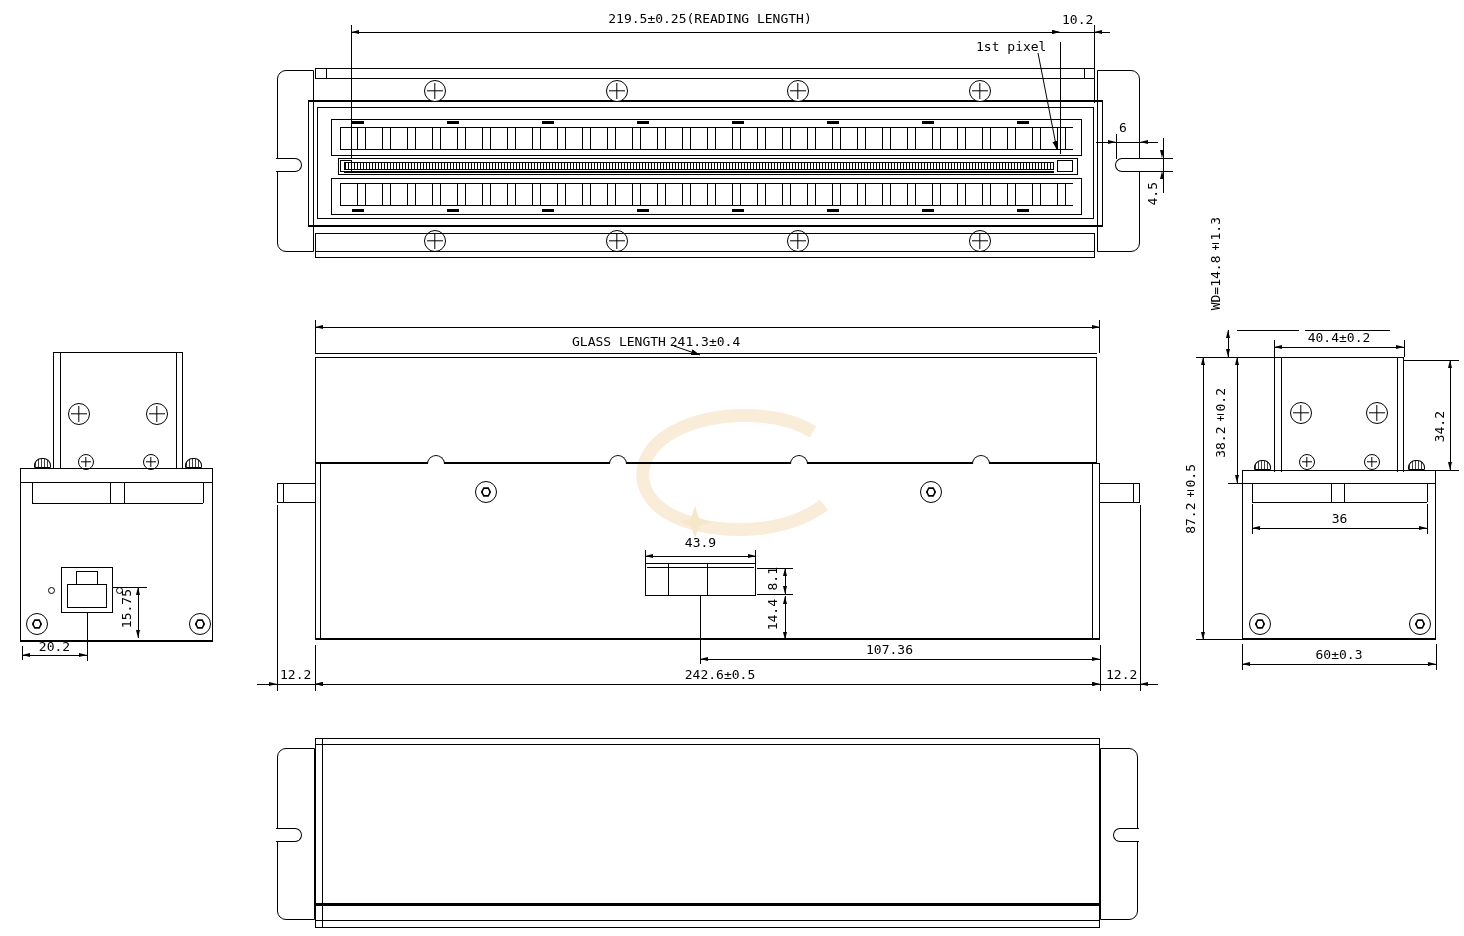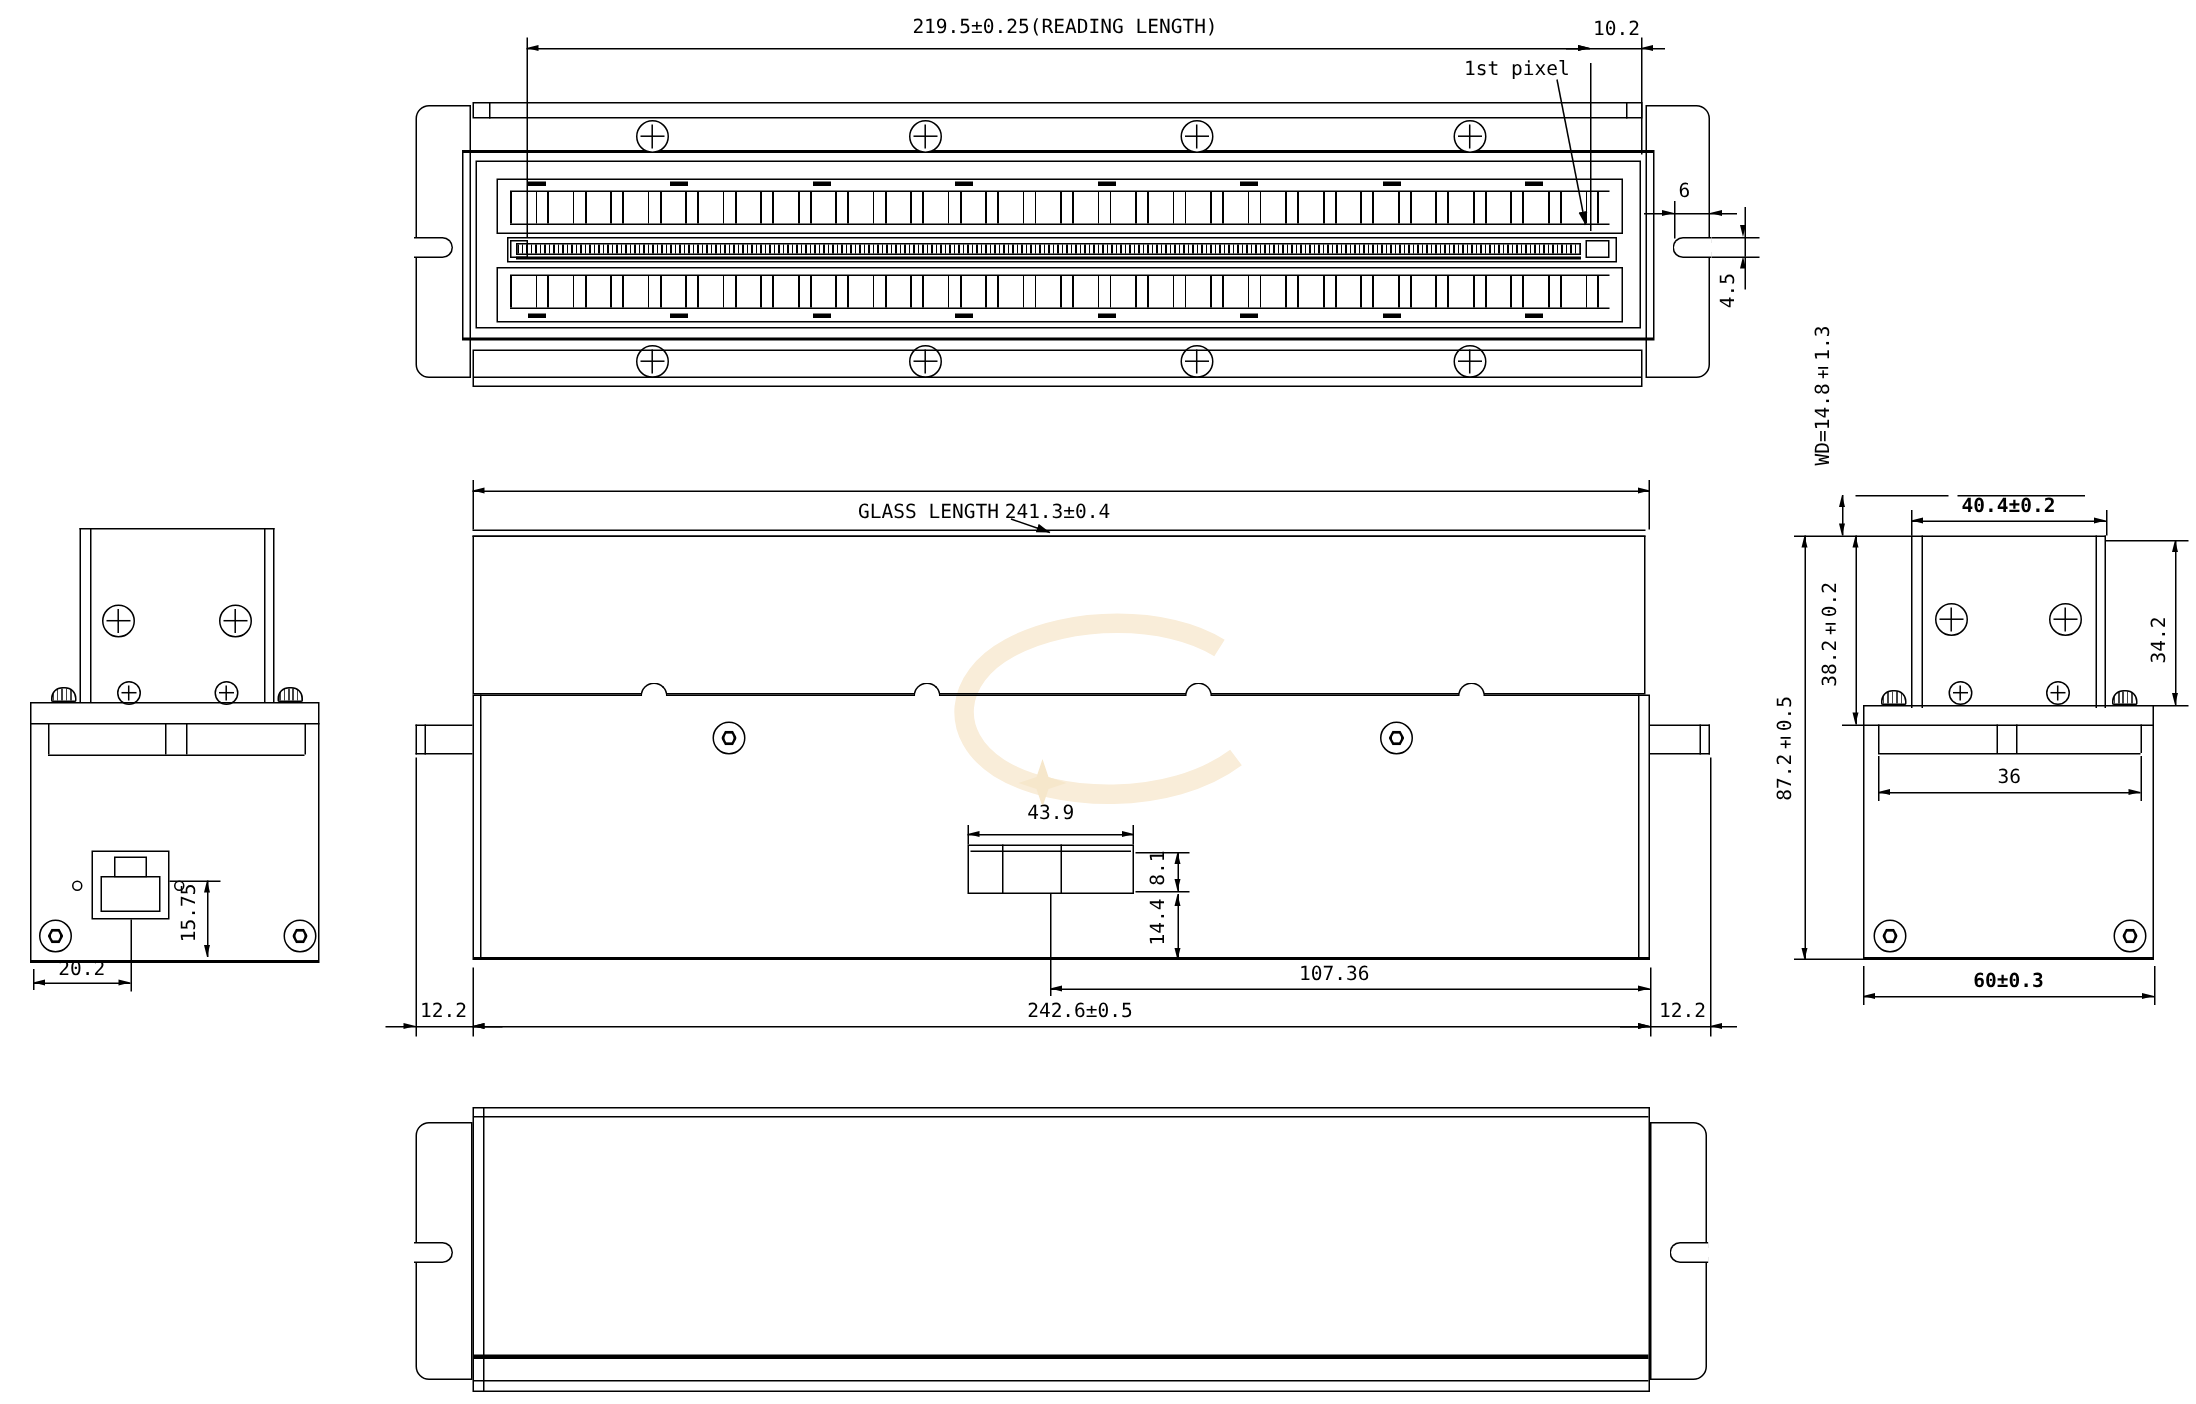--- a/index.html
+++ b/index.html
@@ -256,21 +256,21 @@
   <div class="vl" style="left:87px;top:613px;height:48px;"></div>
 
   <div class="lbl vtext" style="left:1209px;top:217px;">WD=14.8±1.3</div>
   <div class="hl" style="left:1237px;top:330px;width:62px;"></div>
   <div class="hl" style="left:1305px;top:330px;width:85px;"></div>
   <div class="dimv" style="left:1228px;top:330px;height:27px;">
     <span class="ar ar-u"></span>
     <span class="ar ar-d"></span>
   </div>
 
-  <div class="lbl" style="left:1274px;top:331px;width:130px;text-align:center;font-weight:bold;">40.4±0.2</div>
+  <div class="lbl" style="left:1274px;top:331px;width:130px;text-align:center;">40.4±0.2</div>
   <div class="dimh" style="left:1274px;top:347px;width:130px;">
     <span class="ar ar-l"></span>
     <span class="ar ar-r"></span>
   </div>
   <div class="vl" style="left:1274px;top:340px;height:17px;"></div>
   <div class="vl" style="left:1404px;top:340px;height:17px;"></div>
 
   <div class="box" style="left:1274px;top:357px;width:130px;height:115px;border-bottom:none;"></div>
   <div class="vl" style="left:1281px;top:357px;height:115px;"></div>
   <div class="vl" style="left:1397px;top:357px;height:115px;"></div>
@@ -315,21 +315,21 @@
   <div class="hl" style="left:1196px;top:639px;width:46px;"></div>
 
   <div class="lbl" style="left:1252px;top:512px;width:175px;text-align:center;">36</div>
   <div class="dimh" style="left:1252px;top:528px;width:175px;">
     <span class="ar ar-l"></span>
     <span class="ar ar-r"></span>
   </div>
   <div class="vl" style="left:1252px;top:504px;height:30px;"></div>
   <div class="vl" style="left:1427px;top:504px;height:30px;"></div>
 
-  <div class="lbl" style="left:1242px;top:648px;width:194px;text-align:center;font-weight:bold;">60±0.3</div>
+  <div class="lbl" style="left:1242px;top:648px;width:194px;text-align:center;">60±0.3</div>
   <div class="dimh" style="left:1242px;top:664px;width:194px;">
     <span class="ar ar-l"></span>
     <span class="ar ar-r"></span>
   </div>
   <div class="vl" style="left:1242px;top:644px;height:26px;"></div>
   <div class="vl" style="left:1436px;top:644px;height:26px;"></div>
 
   <div class="earL" style="left:277px;top:748px;width:38px;height:172px;"></div>
   <div class="earR" style="left:1100px;top:748px;width:38px;height:172px;"></div>
   <div class="box" style="left:315px;top:738px;width:785px;height:190px;border-width:1.5px;"></div>

